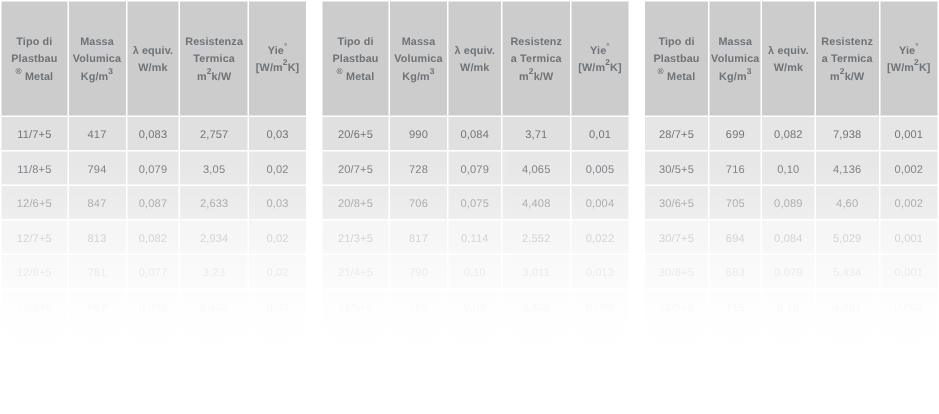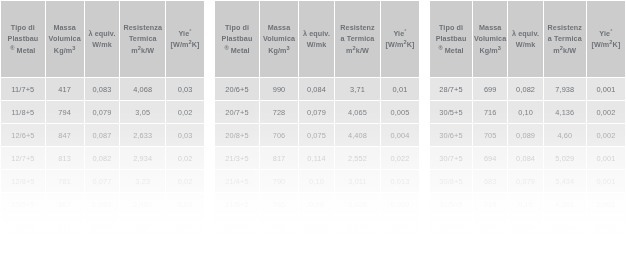--- a/index.html
+++ b/index.html
@@ -135,21 +135,21 @@
               <span class="hl">Yie<sup>°</sup></span>
               <span class="hl">[W/m<sup>2</sup>K]</span>
             </th>
           </tr>
         </thead>
       <tbody>
           <tr class="alt f1">
             <td>11/7+5</td>
             <td>417</td>
             <td>0,083</td>
-            <td>4,068</td>
+            <td>2,757</td>
             <td>0,03</td>
           </tr>
           <tr class="f2">
             <td>11/8+5</td>
             <td>794</td>
             <td>0,079</td>
             <td>3,05</td>
             <td>0,02</td>
           </tr>
           <tr class="alt f3">

